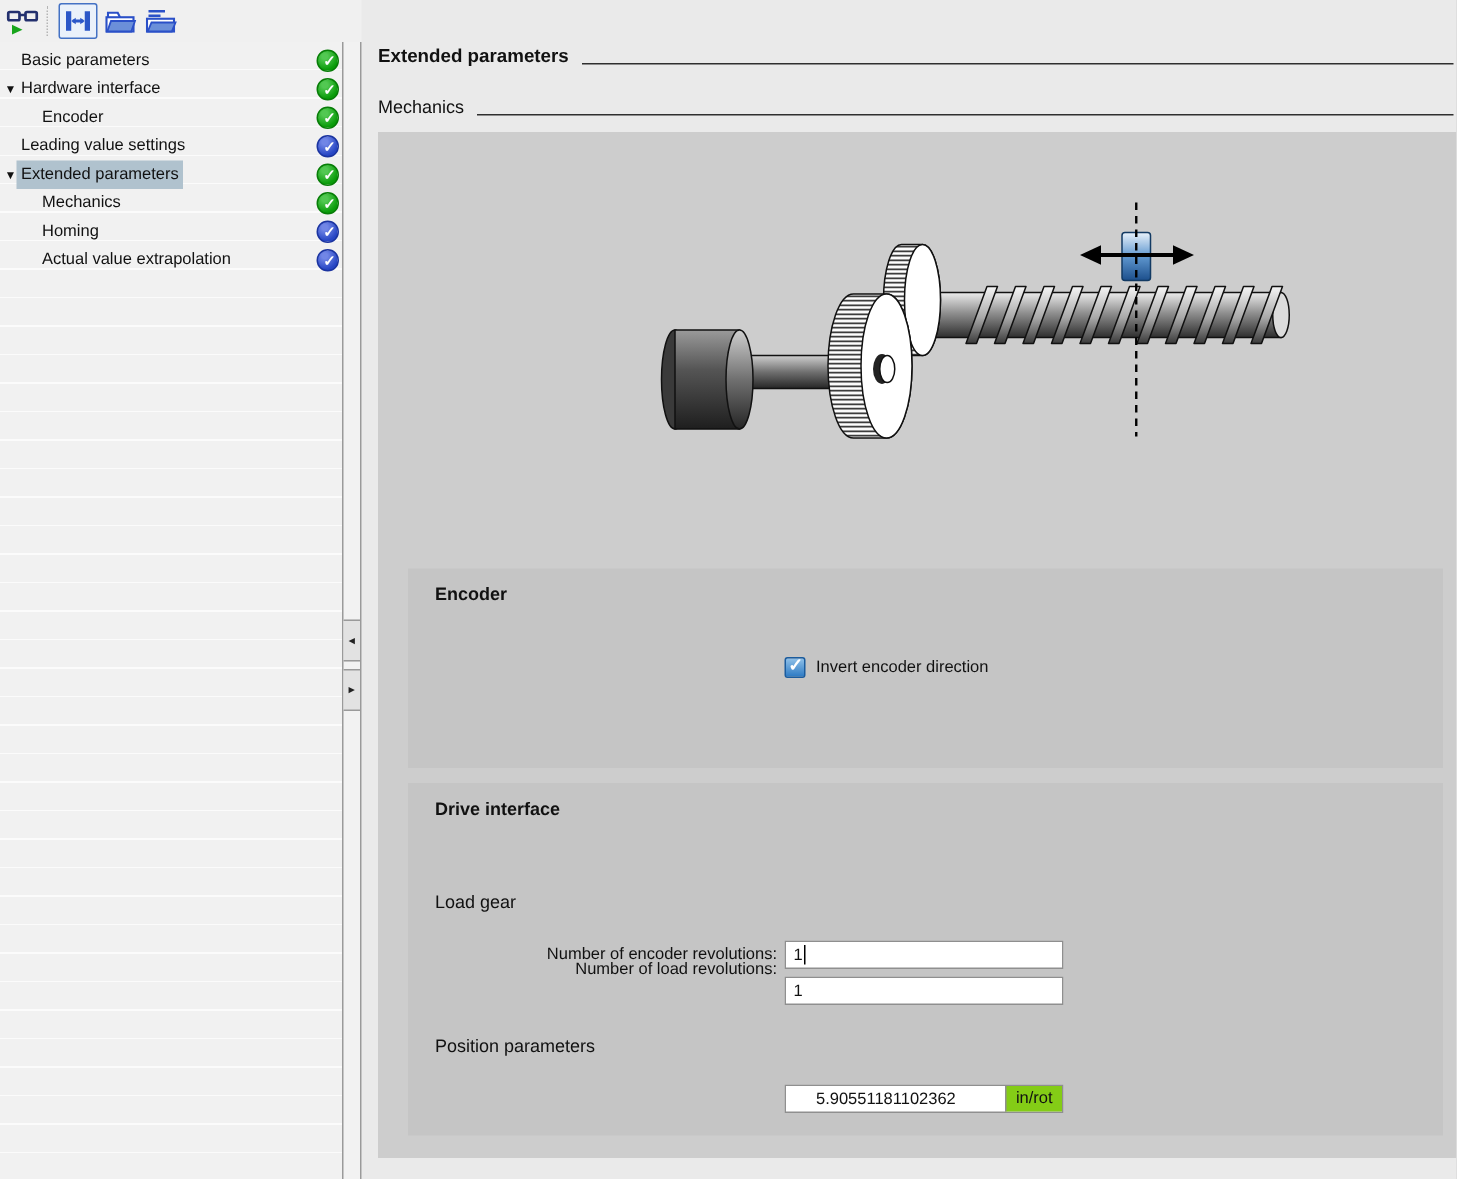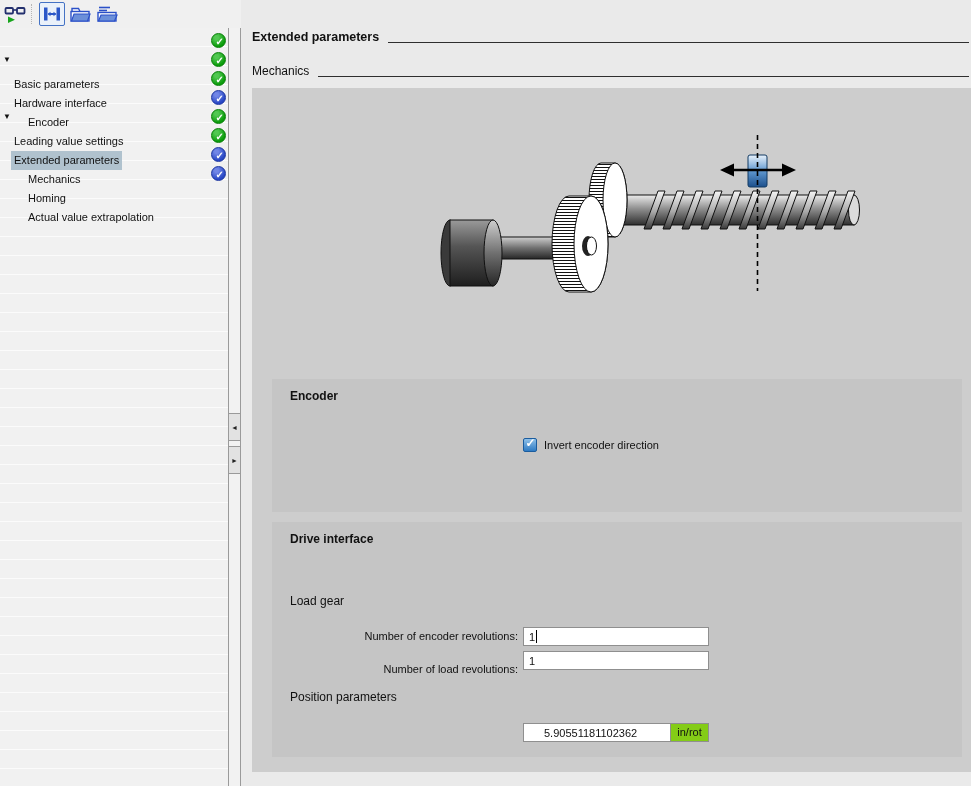--- a/index.html
+++ b/index.html
@@ -13,21 +13,21 @@
   .tbtn.active{border:1px solid #4472c4;border-radius:2px;background:#eaf1fa;}
   .tsep{width:1px;height:20px;margin:0 2px 0 4px;border-left:1px dotted #b5b5b5;}
 
   
   #tree{position:absolute;left:0;top:28px;width:228px;height:758px;
         background:repeating-linear-gradient(#f1f1f1 0 18px,#fbfbfb 18px 19px);
         padding-top:3px;box-sizing:border-box;}
   .trow{position:relative;height:19px;line-height:19px;font-size:11px;color:#111;cursor:default;}
   .exp{position:absolute;left:3px;top:0;width:10px;height:19px;font-size:8px;color:#111;line-height:19px;}
   .exp::before{content:"▼";}
-  .tlabel{display:inline-block;padding:0 3px;white-space:nowrap;margin-top:44px;}
+  .tlabel{display:inline-block;padding:0 3px;white-space:nowrap;}
   .ind1{margin-left:11px;}
   .ind2{margin-left:25px;}
   .tlabel.selected{background:var(--selection,#b0c2ce);}
   .status{position:absolute;right:2px;top:2px;width:15px;height:15px;border-radius:50%;}
   .status::after{content:"✓";position:absolute;left:3.5px;top:0.5px;color:#fff;font-size:10px;font-weight:bold;line-height:14px;}
   .status.green{background:radial-gradient(circle at 35% 28%, #52c852 15%, var(--status-green,#0a9c0a) 70%);border:1px solid #077d07;box-sizing:border-box;}
   .status.blue{background:radial-gradient(circle at 35% 28%, #7186e6 15%, var(--status-blue,#2746c4) 70%);border:1px solid #1b34a0;box-sizing:border-box;}
 
   
   #splitter{position:absolute;left:228px;top:28px;width:13px;height:758px;background:#f2f2f2;
@@ -250,21 +250,21 @@
     <div class="card" id="card-drive">
       <div class="card-h">Drive interface</div>
       <div class="group-label" style="top:72px;">Load gear</div>
 
       <div class="flabel" style="top:105px;">Number of encoder revolutions:</div>
       <div class="fld" style="top:105px;">
         <input type="text" value="1" style="">
         <span class="caret"></span>
       </div>
 
-      <div class="flabel" style="top:138px;">Number of load revolutions:</div>
+      <div class="flabel" style="top:115px;">Number of load revolutions:</div>
       <div class="fld" style="top:129px;">
         <input type="text" value="1" style="">
       </div>
 
       <div class="group-label" style="top:168px;">Position parameters</div>
 
       <div class="fld pitch" style="top:201px;">
         <input type="text" value="5.90551181102362" style="">
         <span class="unit">in/rot</span>
       </div>

